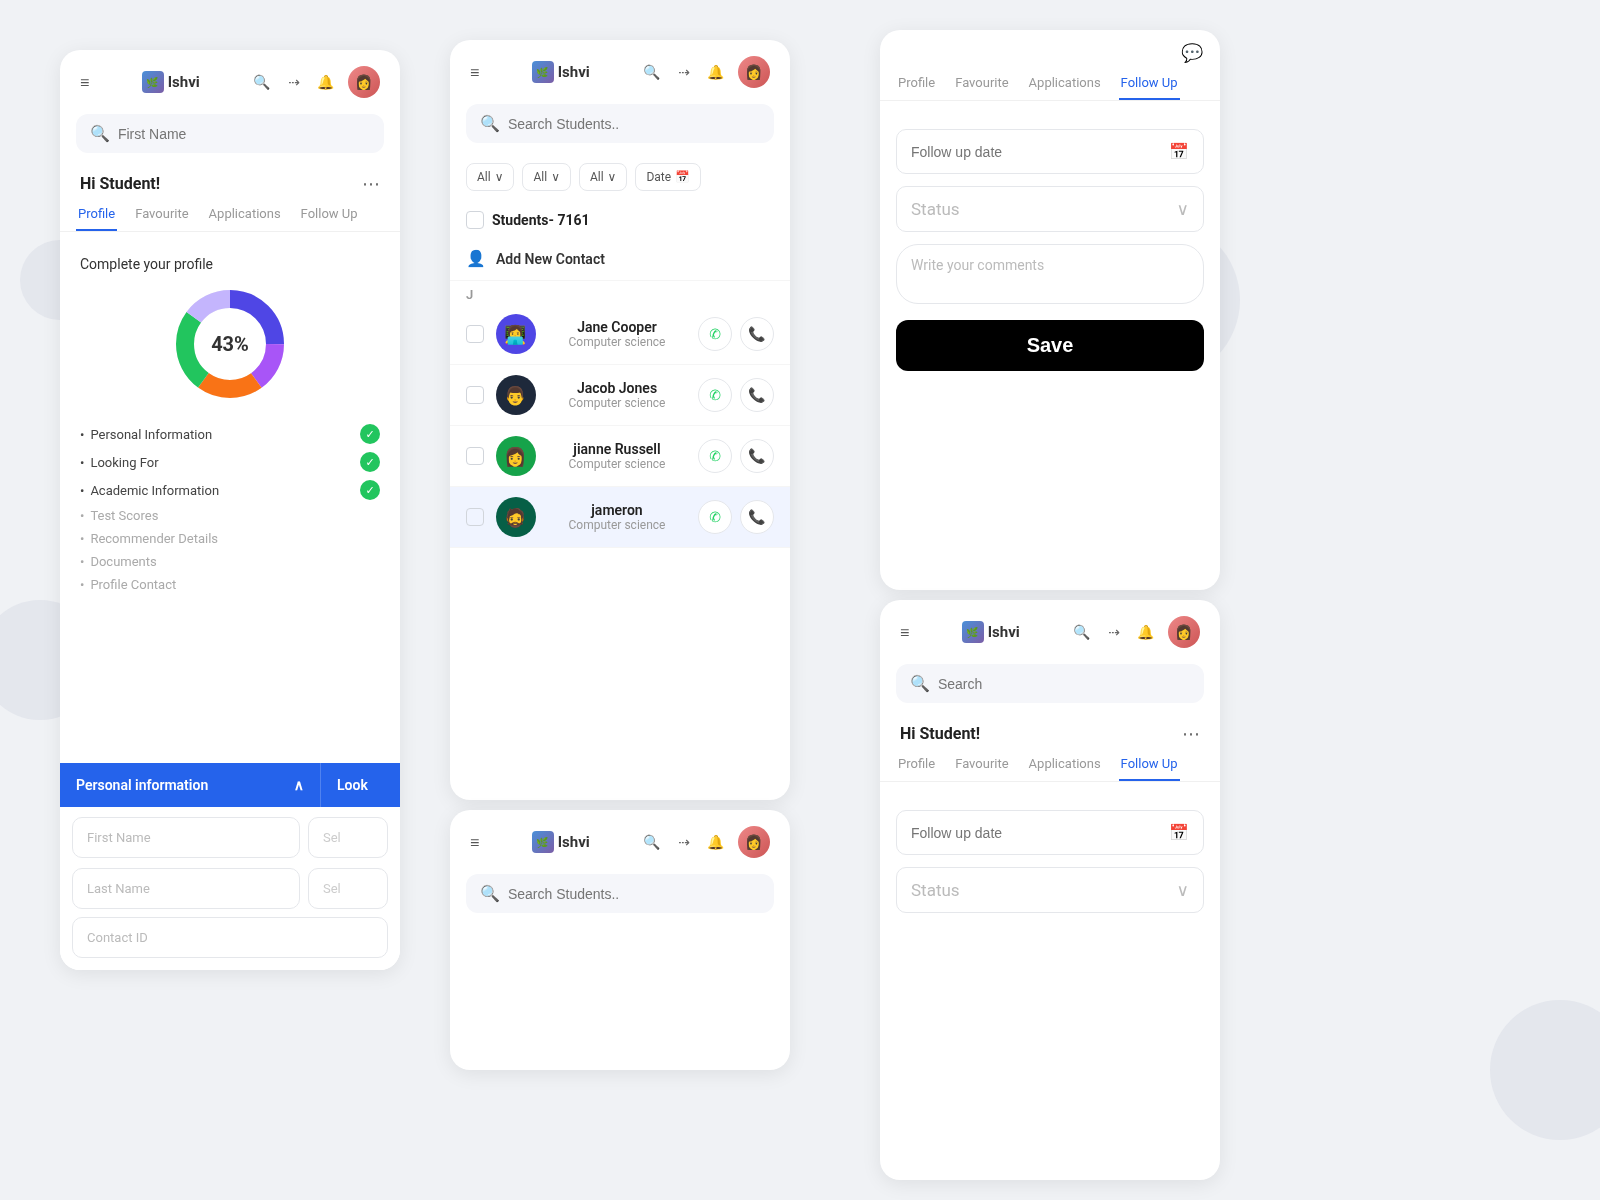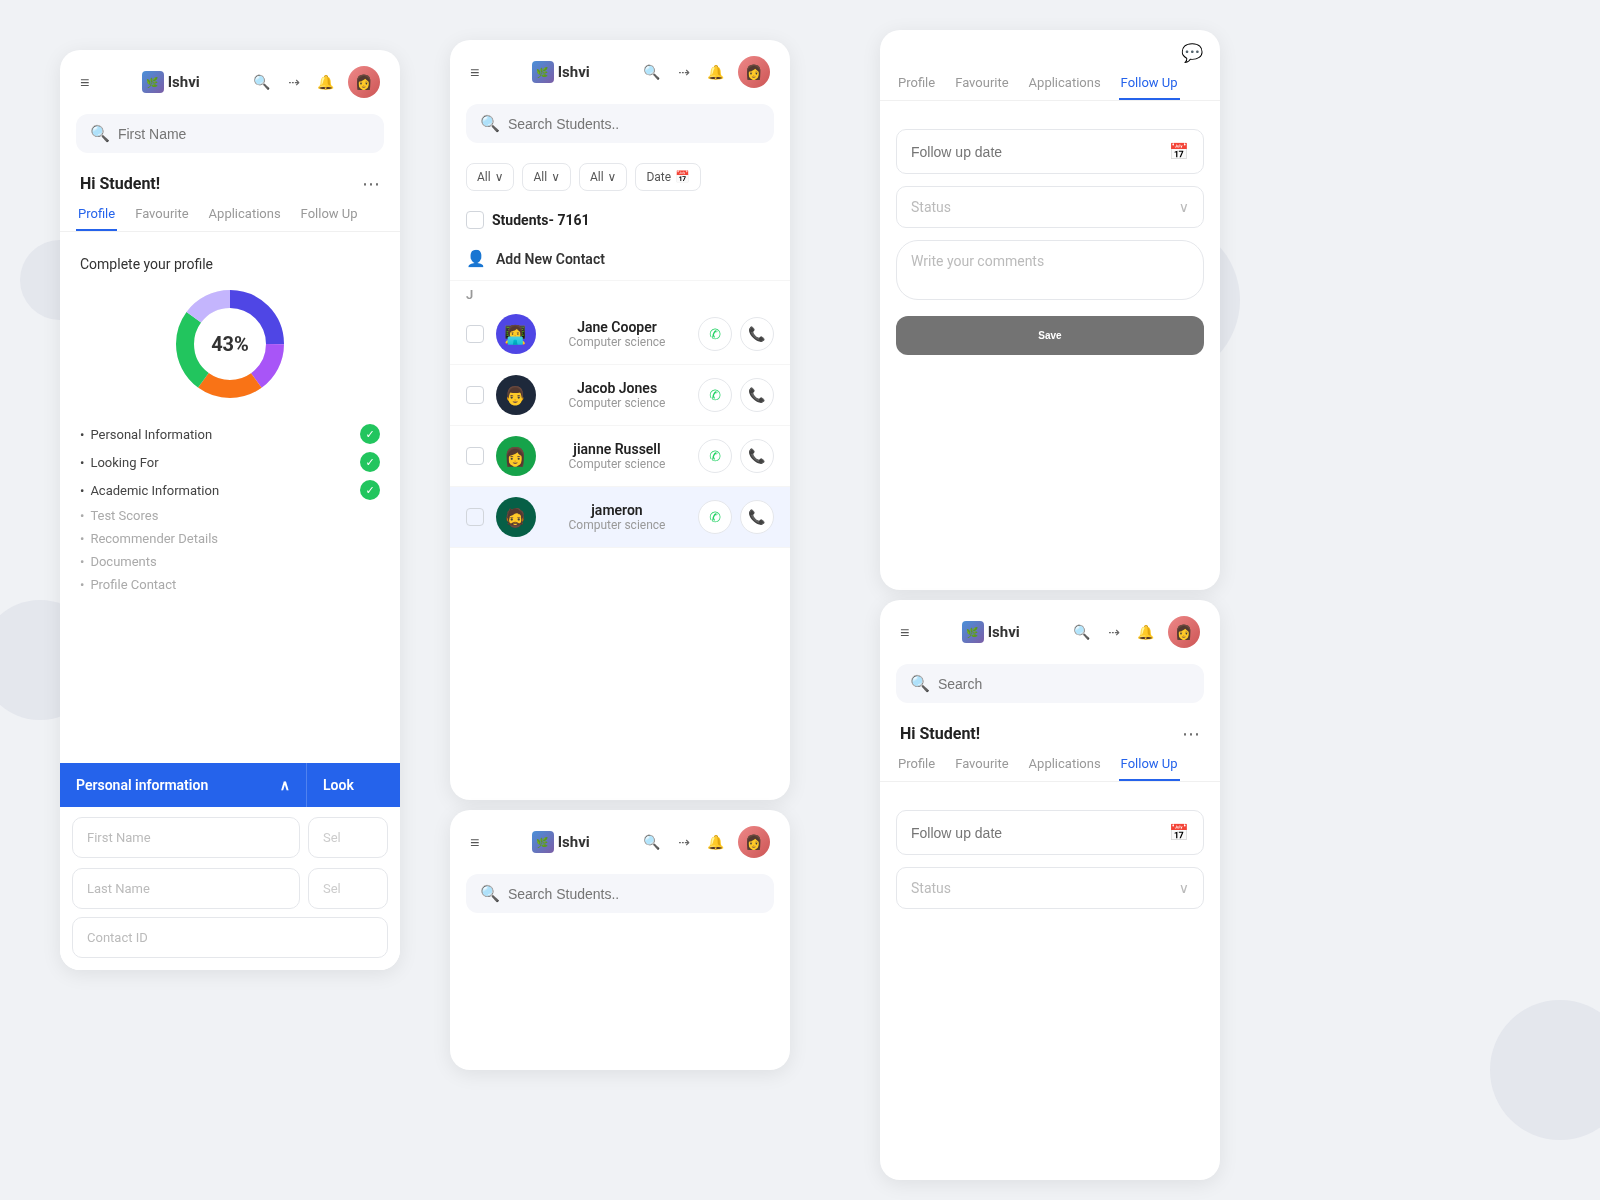--- a/index.html
+++ b/index.html
@@ -230,32 +230,32 @@
     }
     .date-input-row input {
       flex: 1; border: none; outline: none;
       font-size: 14px; color: #bbb;
     }
     .cal-icon { color: #999; font-size: 16px; }
     .status-select {
       display: flex; align-items: center; justify-content: space-between;
       border: 1px solid #e5e7eb; border-radius: 10px;
       padding: 12px 14px; margin-bottom: 12px; cursor: pointer;
-      font-size: 14px; color: #bbb;
+      font-size: 17px; color: #bbb;
     }
     .comment-area {
       border: 1px solid #e5e7eb; border-radius: 10px;
       padding: 12px 14px; margin-bottom: 16px;
       font-size: 14px; color: #bbb; min-height: 60px;
     }
     .save-btn {
-      background: #737373; color: white;
+      background: #000000; color: white;
       border: none; border-radius: 12px;
       width: 100%; padding: 14px;
-      font-size: 10px; font-weight: 600;
+      font-size: 20px; font-weight: 600;
       cursor: pointer;
     }
   </style>
 </head>
 <body>
 
 <div class="deco-circle" style="width:80px;height:80px;top:240px;left:20px;"></div>
 <div class="deco-circle" style="width:120px;height:120px;top:600px;left:-20px;"></div>
 <div class="deco-circle" style="width:160px;height:160px;top:220px;right:360px;"></div>
 <div class="deco-circle" style="width:100px;height:100px;top:950px;right:380px;opacity:0.3;"></div>
@@ -339,21 +339,21 @@
       </div>
     </div>
   </div>
 
   <div style="position:absolute;bottom:0;left:0;right:0;">
     <div style="display:flex;">
       <div class="accordion-bar" style="flex:1;">
         <span>Personal information</span>
         <span>∧</span>
       </div>
-      <div class="accordion-bar" style="width:94px;border-left:1px solid rgba(255,255,255,0.2);">
+      <div class="accordion-bar" style="width:80px;border-left:1px solid rgba(255,255,255,0.2);">
         <span>Look</span>
       </div>
     </div>
     <div style="display:flex;gap:8px;padding:10px 12px;background:#fff;">
       <div class="form-field" style="flex:1;margin:0;">First Name</div>
       <div class="form-field" style="width:80px;margin:0;color:#ccc;">Sel</div>
     </div>
     <div style="display:flex;gap:8px;padding:0 12px 8px;background:#fff;">
       <div class="form-field" style="flex:1;margin:0;">Last Name</div>
       <div class="form-field" style="width:80px;margin:0;color:#ccc;">Sel</div>

